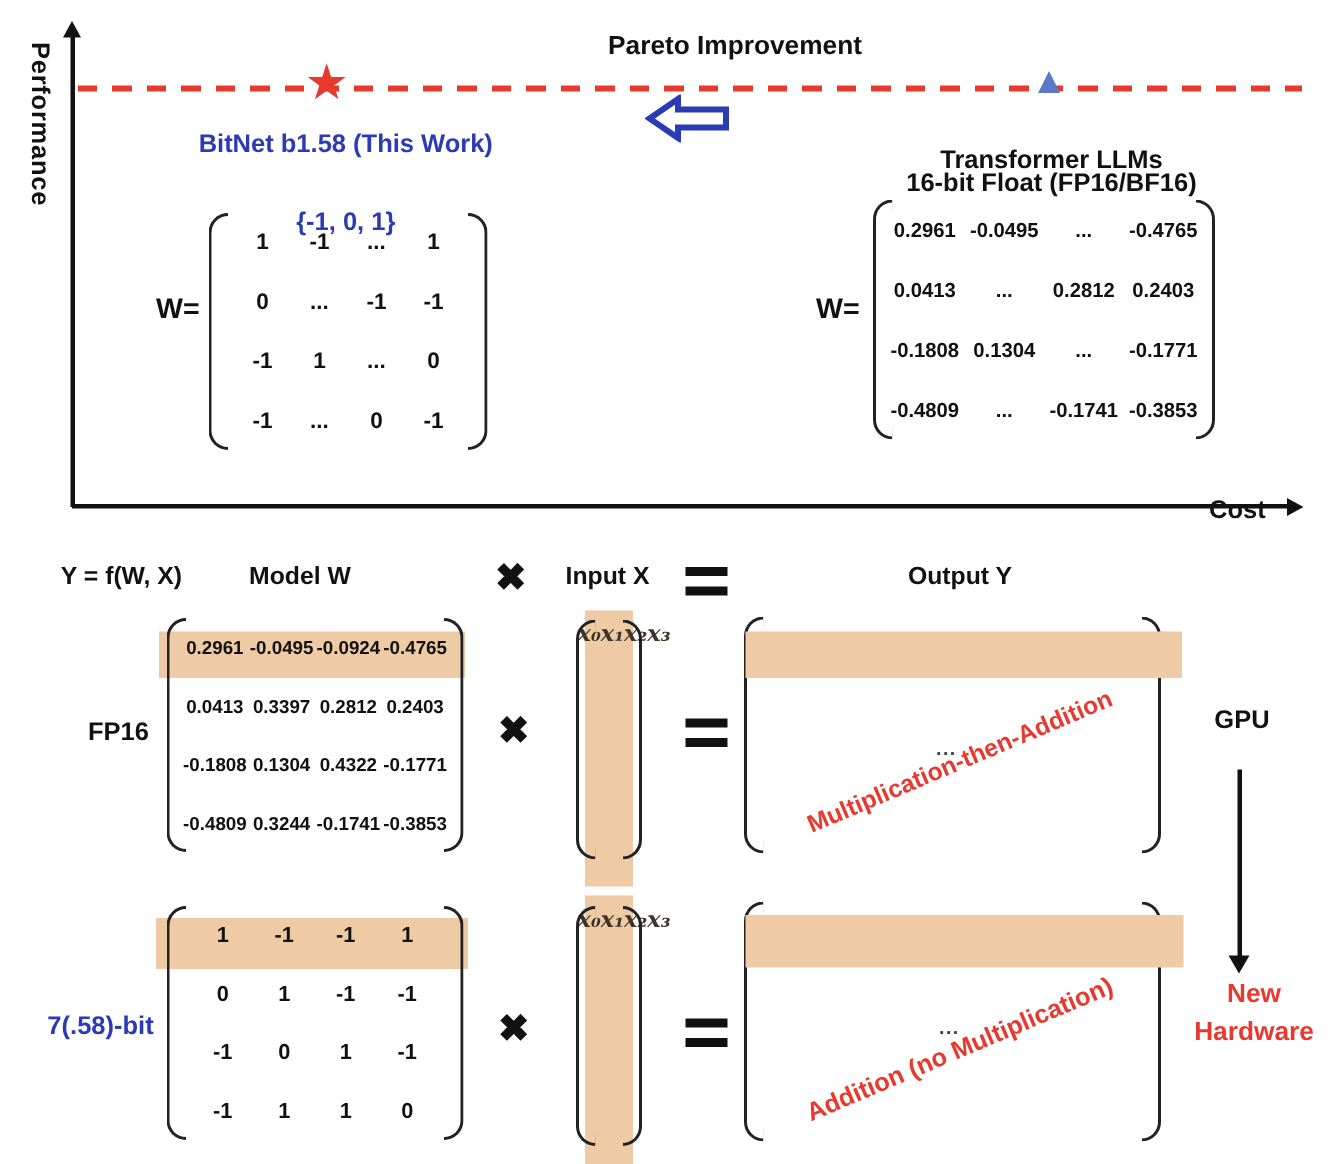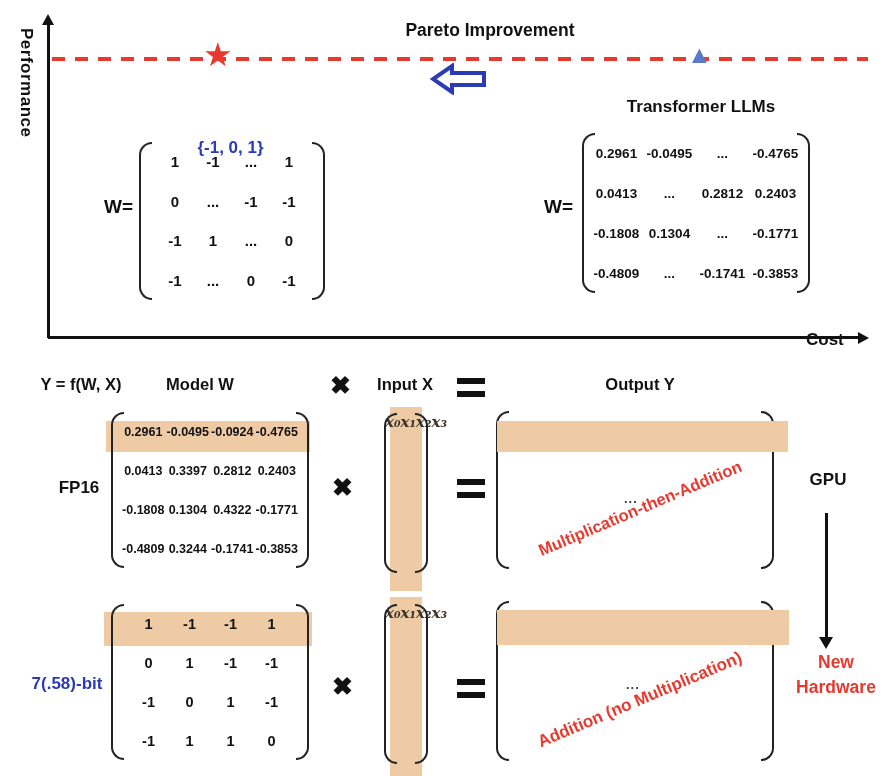--- a/index.html
+++ b/index.html
@@ -71,20 +71,21 @@
   <div class="abs cost">Cost</div>
   <div class="abs dash"></div>
   <div class="abs star">★</div>
   <div class="abs tri">▲</div>
   <div class="abs pareto center">Pareto Improvement</div>
 
   <svg class="abs" style="left:430px;top:63px;" width="58" height="32">
     <polygon points="54,10 22,10 22,3 3,16 22,29 22,22 54,22" fill="#ffffff" stroke="#2b3ab5" stroke-width="4"></polygon>
   </svg>
 
+  <div class="abs bitnet-title center bluetxt">BitNet b1.58 (This Work)</div>
   <div class="abs bitnet-set center bluetxt">{-1, 0, 1}</div>
 
   <div class="abs wlab" style="left:104px;top:196px;">W=</div>
   <div class="abs matrix mx-tl">
     <div class="br br-l"></div>
     <div class="br br-r"></div>
   <div class="m-row">
         <div class="m-cell">1</div>
         <div class="m-cell">-1</div>
         <div class="m-cell">...</div>
@@ -104,20 +105,21 @@
       </div>
       <div class="m-row">
         <div class="m-cell">-1</div>
         <div class="m-cell">...</div>
         <div class="m-cell">0</div>
         <div class="m-cell">-1</div>
       </div>
     </div>
 
   <div class="abs tllm-title center">Transformer LLMs</div>
+  <div class="abs tllm-sub center">16-bit Float (FP16/BF16)</div>
   <div class="abs wlab" style="left:544px;top:196px;">W=</div>
   <div class="abs matrix mx-tr">
     <div class="br br-l"></div>
     <div class="br br-r"></div>
   <div class="m-row">
         <div class="m-cell">0.2961</div>
         <div class="m-cell">-0.0495</div>
         <div class="m-cell">...</div>
         <div class="m-cell">-0.4765</div>
       </div>

